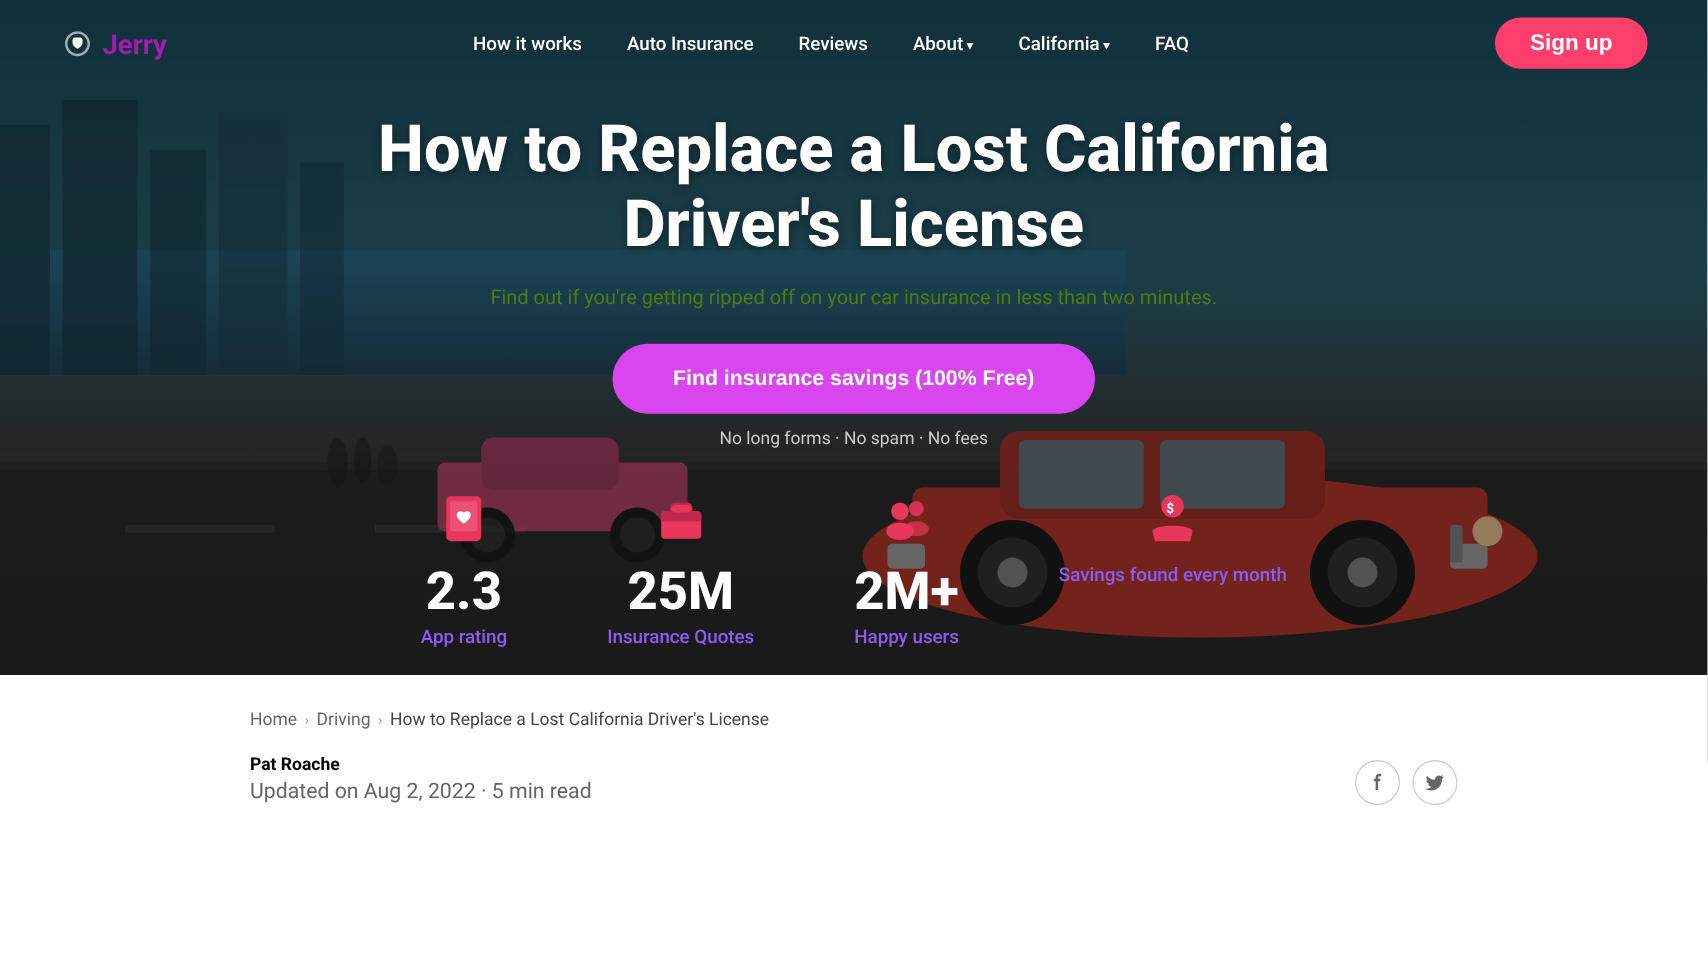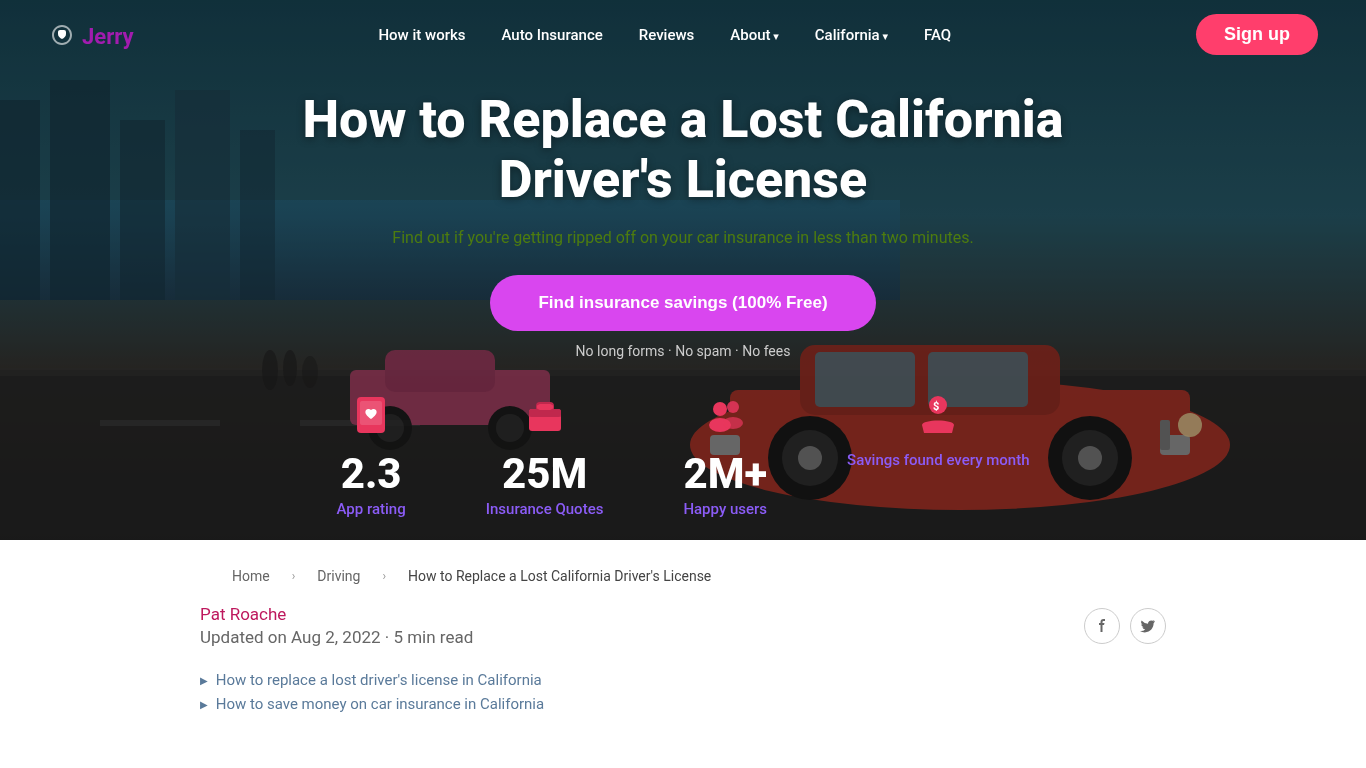--- a/index.html
+++ b/index.html
@@ -151,42 +151,41 @@
 
     
     .content-section {
       background: #fff;
       padding: 28px 0 20px;
       min-height: 228px;
     }
     .breadcrumb {
       display: flex;
       align-items: center;
-      gap: 22px;
+      gap: 6px;
       padding: 0 200px;
       font-size: 14px;
       color: #666;
       margin-bottom: 20px;
-      margin-left: 32px;
     }
     .breadcrumb a { color: #666; text-decoration: none; }
     .breadcrumb .sep { color: #999; font-size: 12px; }
     .breadcrumb .current { color: #444; }
 
     .article-meta {
       padding: 0 200px;
       display: flex;
       justify-content: space-between;
       align-items: flex-start;
     }
     .author-block {}
     .author-name {
-      font-size: 17px;
-      font-weight: 400;
-      color: #be185d;
+      font-size: 14px;
+      font-weight: 700;
+      color: #000000;
     }
     .article-date {
       font-size: 17px;
       color: #666;
       margin-top: 3px;
     }
     .social-icons {
       display: flex;
       gap: 10px;
       margin-top: 4px;
@@ -408,21 +407,13 @@
           </svg>
       </div>
       <div class="social-icon">
         <svg width="16" height="16" viewBox="0 0 16 16" fill="#666">
             <path d="M15 3a6.1 6.1 0 01-1.8.5A3.1 3.1 0 0014.5 2a6.3 6.3 0 01-2 .75A3.1 3.1 0 008 5.7a8.8 8.8 0 01-6.4-3.2 3.1 3.1 0 001 4.1 3.1 3.1 0 01-1.4-.4v.04a3.1 3.1 0 002.5 3 3.1 3.1 0 01-1.4.05 3.1 3.1 0 002.9 2.15A6.2 6.2 0 010 13a8.8 8.8 0 004.8 1.4c5.7 0 8.8-4.7 8.8-8.8v-.4A6.3 6.3 0 0015 3z"></path>
           </svg>
       </div>
     </div>
   </div>
 
-  <div class="toc">
-    <div class="toc-item">
-      <a href="#">How to replace a lost driver's license in California</a>
-    </div>
-    <div class="toc-item">
-      <a href="#">How to save money on car insurance in California</a>
-    </div>
-  </div>
 </div>
 
 </body></html>

